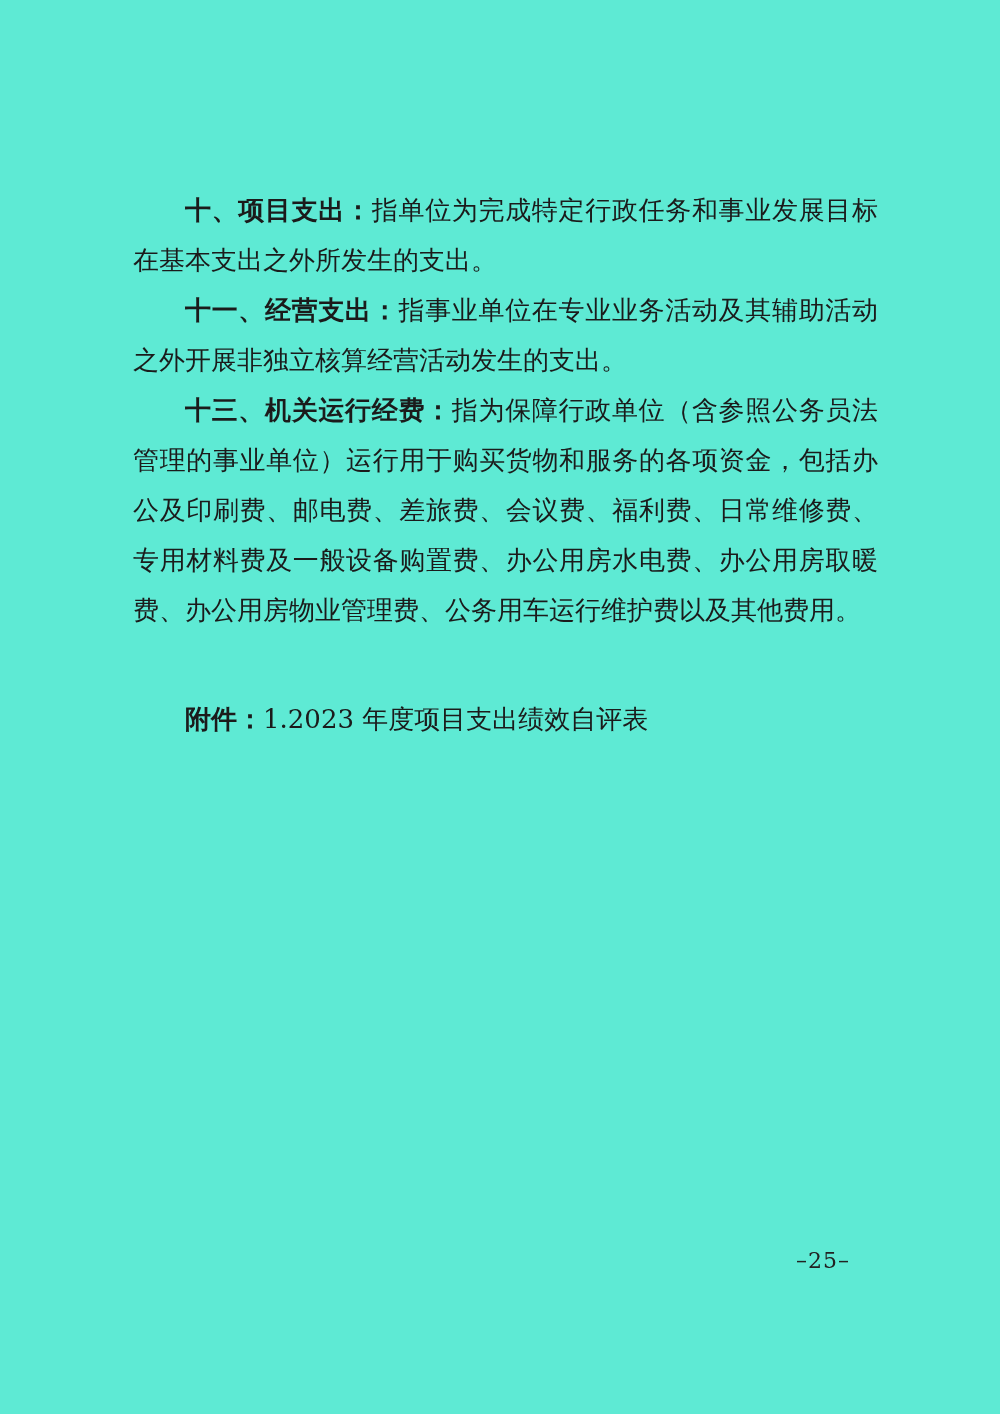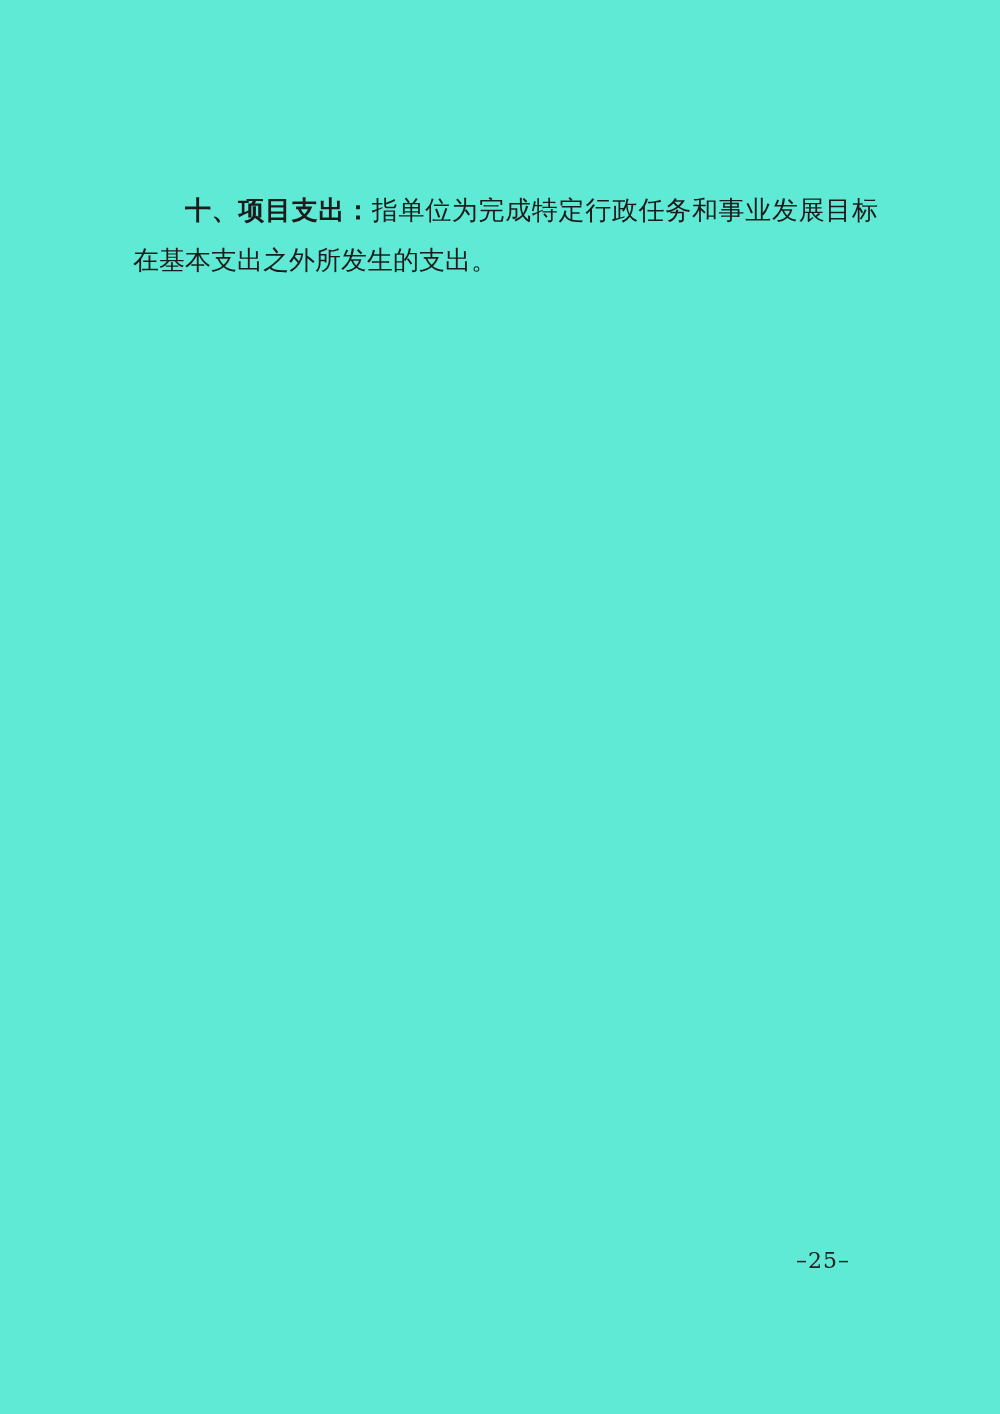--- a/index.html
+++ b/index.html
@@ -61,22 +61,31 @@
 </head>
 <body>
 
 <div class="page">
   <div class="content">
 
     <p class="para">
       <span class="section-label">十、项目支出：</span><span>指单位为完成特定行政任务和事业发展目标在基本支出之外所发生的支出。</span>
     </p>
 
+    <p class="para">
+      <span class="section-label">十一、经营支出：</span><span>指事业单位在专业业务活动及其辅助活动之外开展非独立核算经营活动发生的支出。</span>
+    </p>
 
 
+    <p class="para">
+      <span class="section-label">十三、机关运行经费：</span><span>指为保障行政单位（含参照公务员法管理的事业单位）运行用于购买货物和服务的各项资金，包括办公及印刷费、邮电费、差旅费、会议费、福利费、日常维修费、专用材料费及一般设备购置费、办公用房水电费、办公用房取暖费、办公用房物业管理费、公务用车运行维护费以及其他费用。</span>
+    </p>
 
     <div class="attachments">
+      <p class="att-line-1">
+        <span class="section-label">附件：</span><span>1.2023 年度项目支出绩效自评表</span>
+      </p>
     </div>
 
   </div>
 
   <div class="page-number">–25–</div>
 </div>
 
 </body></html>

